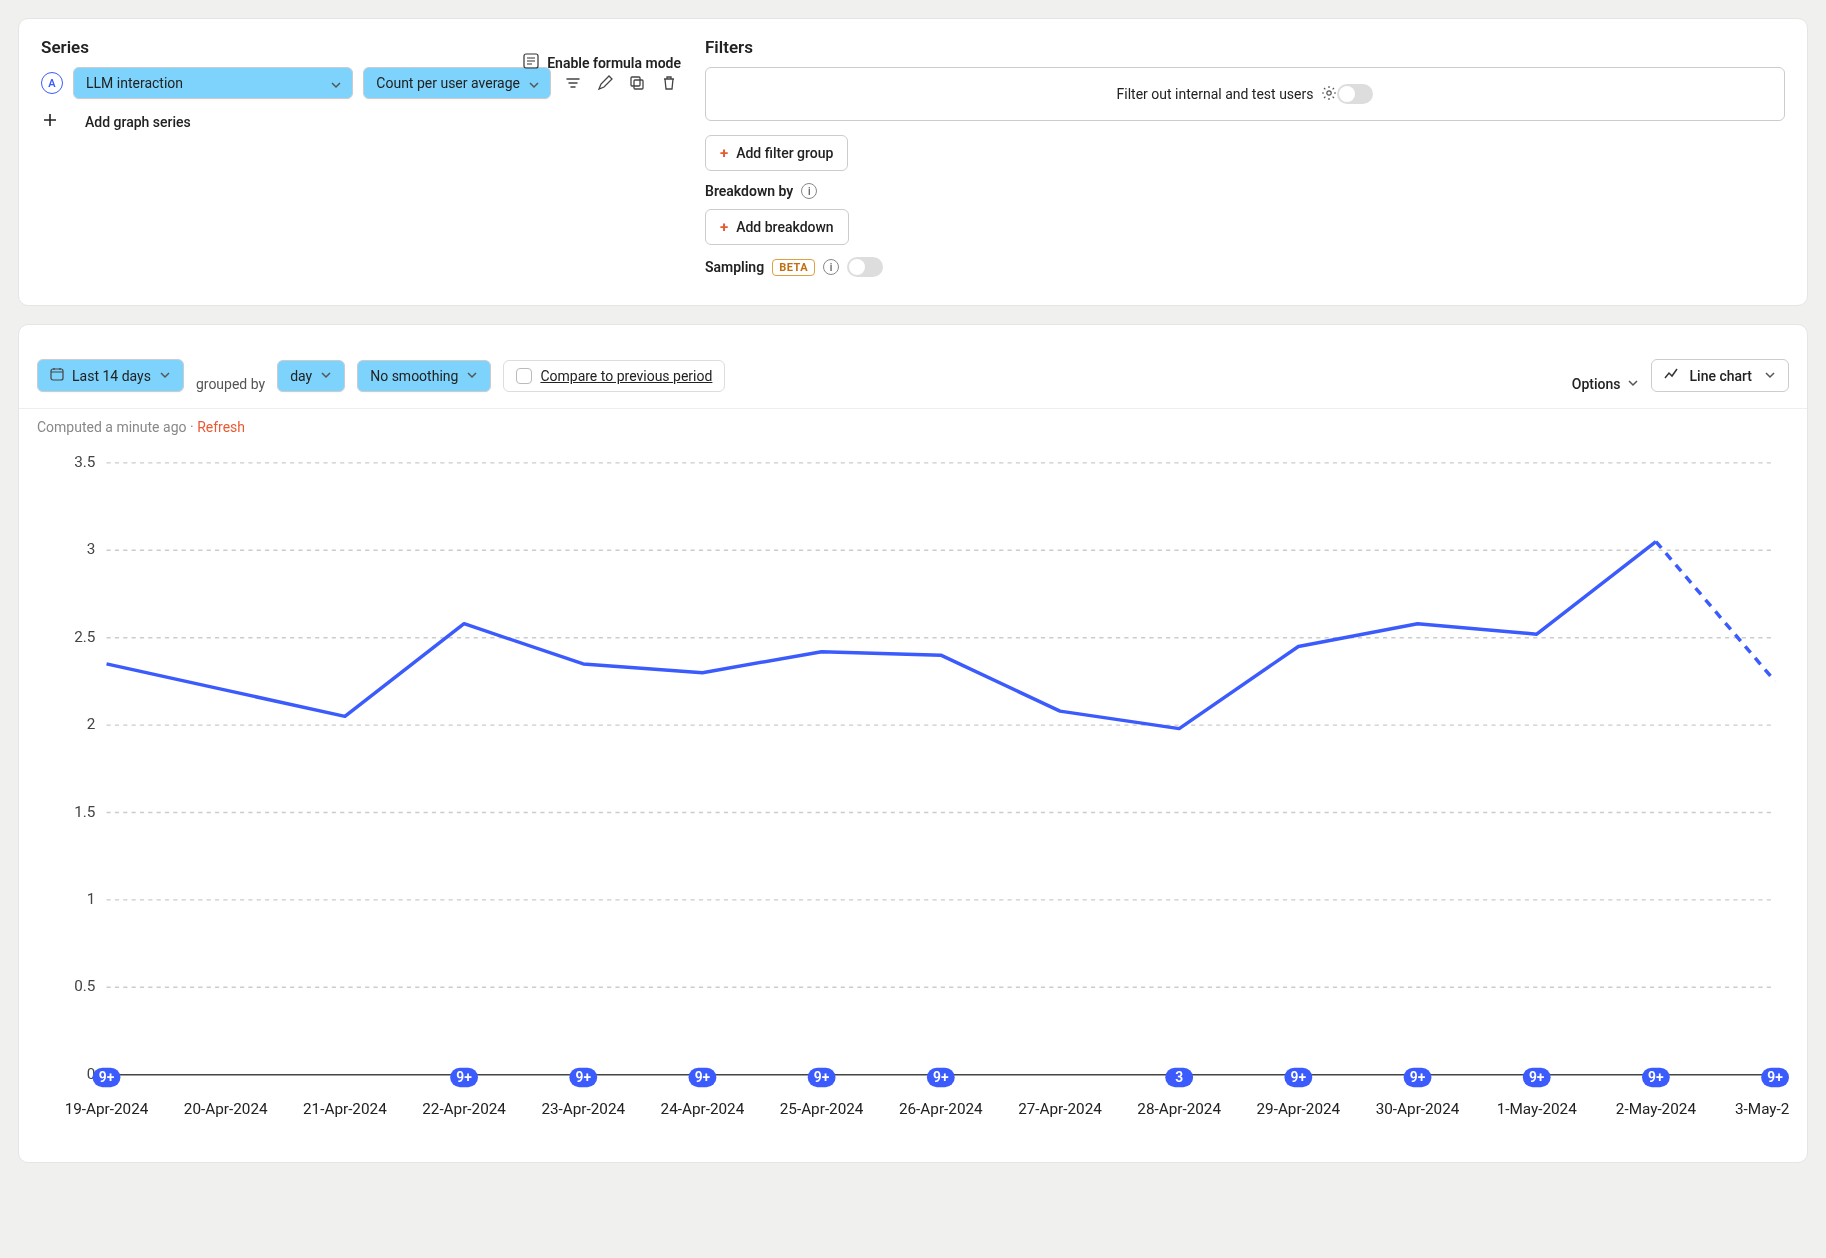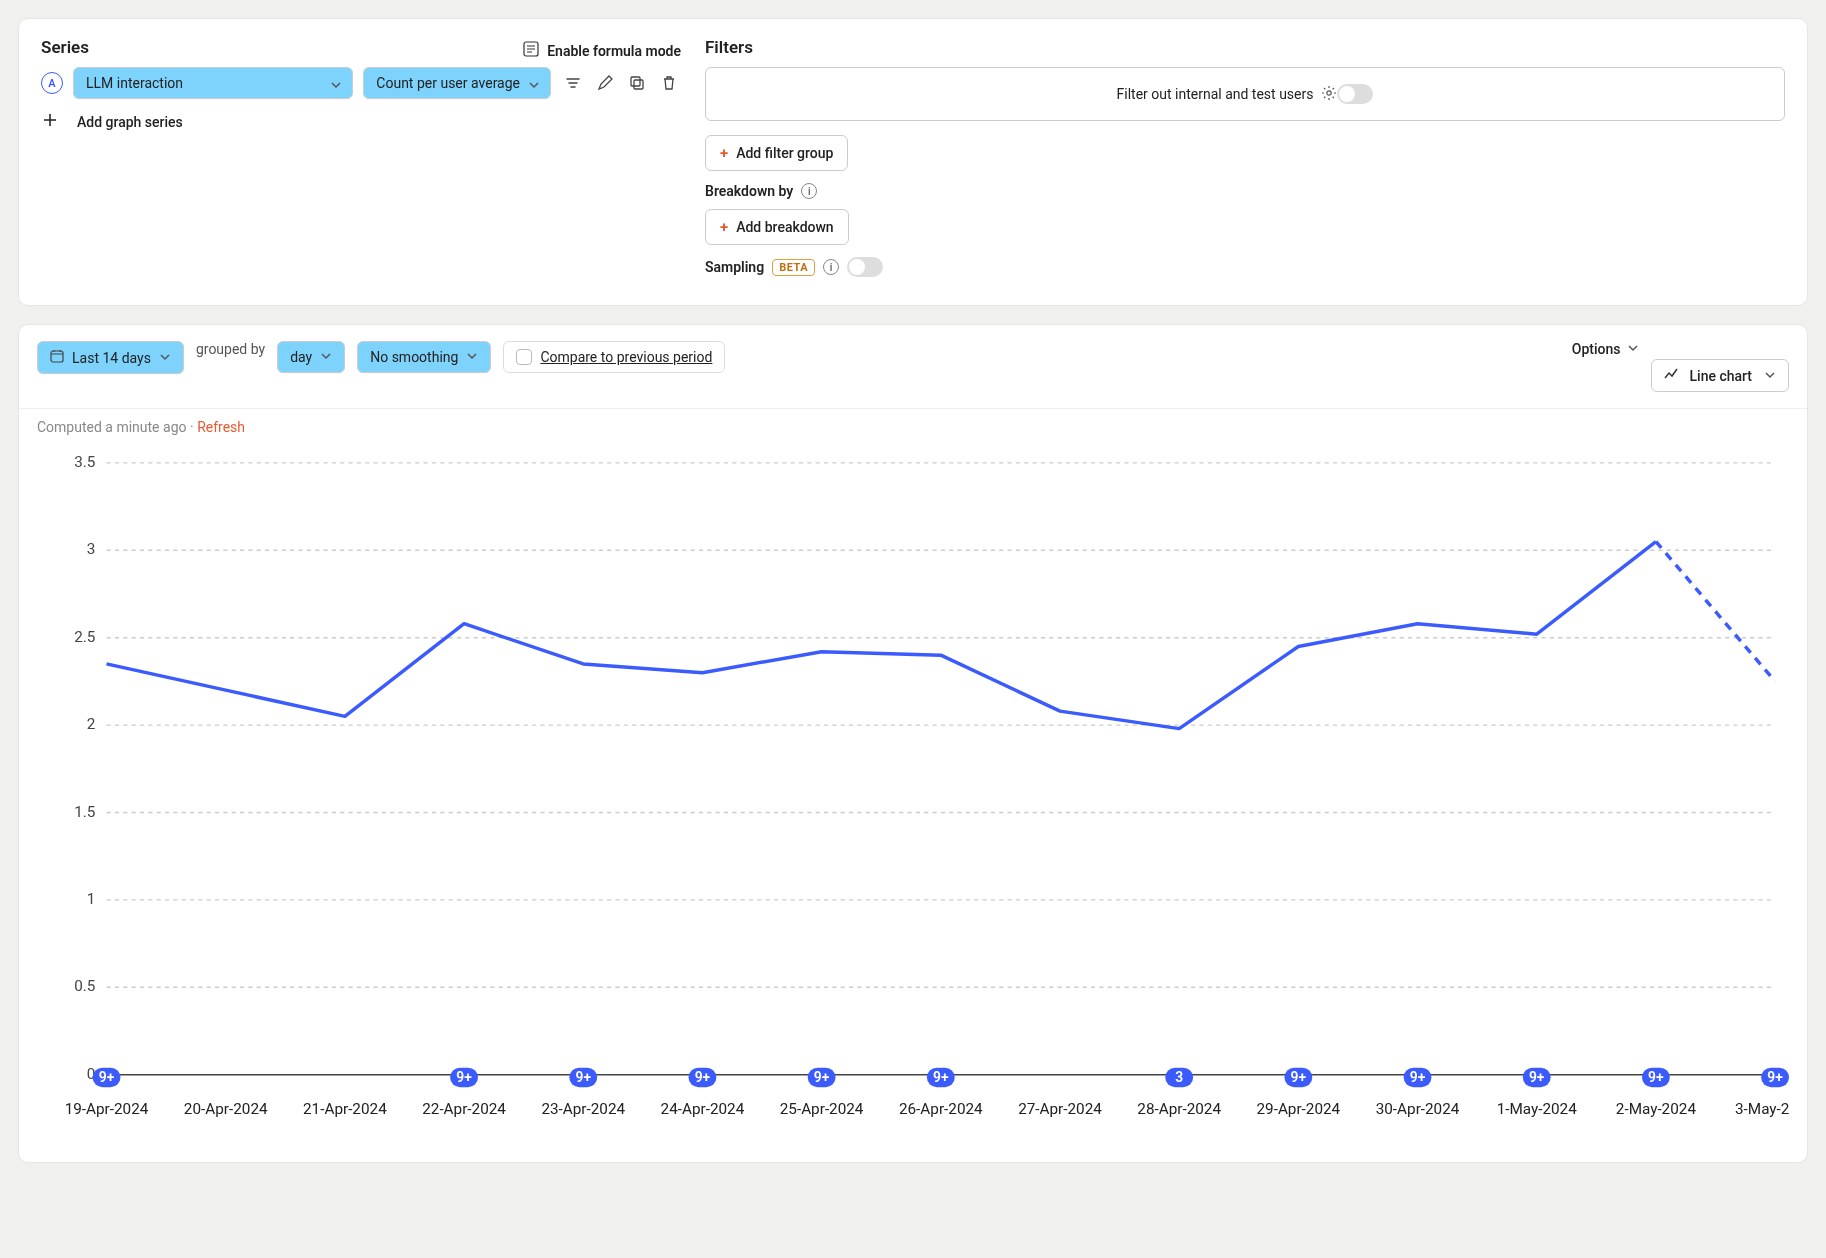--- a/index.html
+++ b/index.html
@@ -11,34 +11,34 @@
   .col-left { flex: 0 0 640px; }
   .col-right { flex: 1; }
   .section-title { font-weight: 600; font-size: 17px; margin-bottom: 10px; }
   .series-row { display: flex; align-items: center; gap: 10px; margin-bottom: 14px; }
   .badge-circle { width: 22px; height: 22px; border: 1.5px solid #3b5bfd; border-radius: 50%; display:flex; align-items:center; justify-content:center; font-size:11px; font-weight:600; color:#3b5bfd; }
   .select { border:1px solid #ccc; border-radius:6px; padding:7px 12px; background:#7dd3fc; display:flex; align-items:center; justify-content:space-between; gap:8px; cursor:pointer; box-shadow: 0 1px 2px rgba(0,0,0,0.03); }
   .select.wide { flex:1; }
   .select .chev { width:10px; height:10px; }
   .icon-btn { width:24px; height:24px; display:flex; align-items:center; justify-content:center; cursor:pointer; color:#555; }
   .icon-row { display:flex; gap:8px; }
-  .add-series { display:flex; align-items:center; gap:20px; font-weight:500; cursor:pointer; padding-left: 2px; }
-  .formula-toggle { position:absolute; right:0; top:4px; display:flex; align-items:center; gap:8px; font-weight:600; cursor:pointer; }
+  .add-series { display:flex; align-items:center; gap:28px; font-weight:500; cursor:pointer; padding-left: 2px; }
+  .formula-toggle { position:absolute; right:0; top:16px; display:flex; align-items:center; gap:8px; font-weight:600; cursor:pointer; }
   .col-left-inner { position:relative; }
   .filter-box { border:1px solid #ccc; border-radius:6px; padding:16px 12px; display:flex; align-items:center; justify-content:center; margin-bottom:14px; }
   .filter-left { display:flex; align-items:center; gap:8px; }
   .toggle { width:36px; height:20px; background:#ddd; border-radius:10px; position:relative; cursor:pointer; }
   .toggle::after { content:""; position:absolute; left:2px; top:2px; width:16px; height:16px; background:#fff; border-radius:50%; }
   .btn-outline { border:1px solid #ccc; border-radius:6px; padding:8px 14px; display:inline-flex; align-items:center; gap:8px; font-weight:500; cursor:pointer; background:#fff; }
   .btn-outline .plus { color:#e75a33; font-weight:700; font-size:15px; }
   .subhead { font-weight:600; margin:12px 0 10px; display:flex; align-items:center; gap:8px; }
   .beta-badge { border:1px solid #e0a040; color:#c07010; border-radius:4px; padding:1px 6px; font-size:11px; font-weight:700; letter-spacing:0.5px; }
   .info-circle { width:16px; height:16px; border:1px solid #888; border-radius:50%; display:flex; align-items:center; justify-content:center; font-size:10px; color:#666; }
   
-  .chart-toolbar { display:flex; align-items:flex-start; gap:12px; padding:16px 18px; border-bottom:1px solid #eee; }
+  .chart-toolbar { display:flex; align-items:flex-end; gap:12px; padding:16px 18px; border-bottom:1px solid #eee; }
   .chart-toolbar .spacer { flex:1; }
   .grouped-label { color:#555; }
   .checkbox { width:16px; height:16px; border:1px solid #bbb; border-radius:4px; }
   .compare { display:flex; align-items:center; gap:8px; border:1px solid #ddd; border-radius:6px; padding:7px 12px;text-decoration:underline; }
   .options-link { display:flex; align-items:center; gap:6px; cursor:pointer; font-weight:500; }
   .chart-type { border:1px solid #ccc; border-radius:6px; padding:7px 12px; display:flex; align-items:center; gap:12px; font-weight:500; cursor:pointer;margin-top:18px; }
   .computed-row { padding:10px 18px; color:#888; font-size:14px; }
   .computed-row .refresh { color:#e75a33; cursor:pointer; }
   .chart-area-wrap { padding: 4px 18px 18px; }
   .chart-svg { width:100%; height:auto; display:block; }

